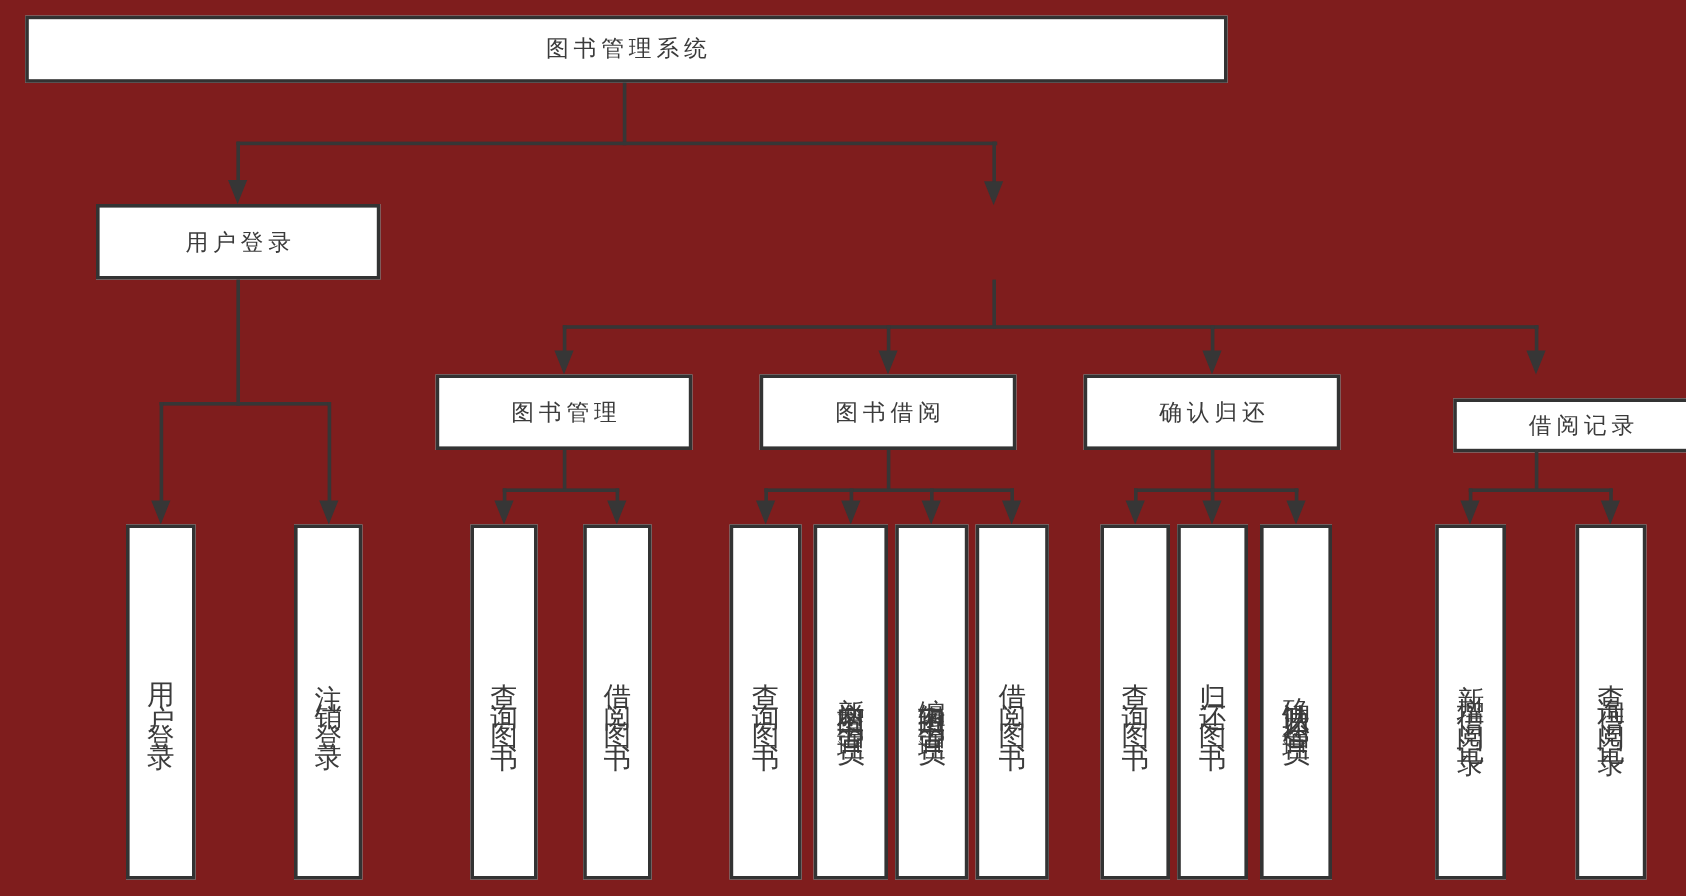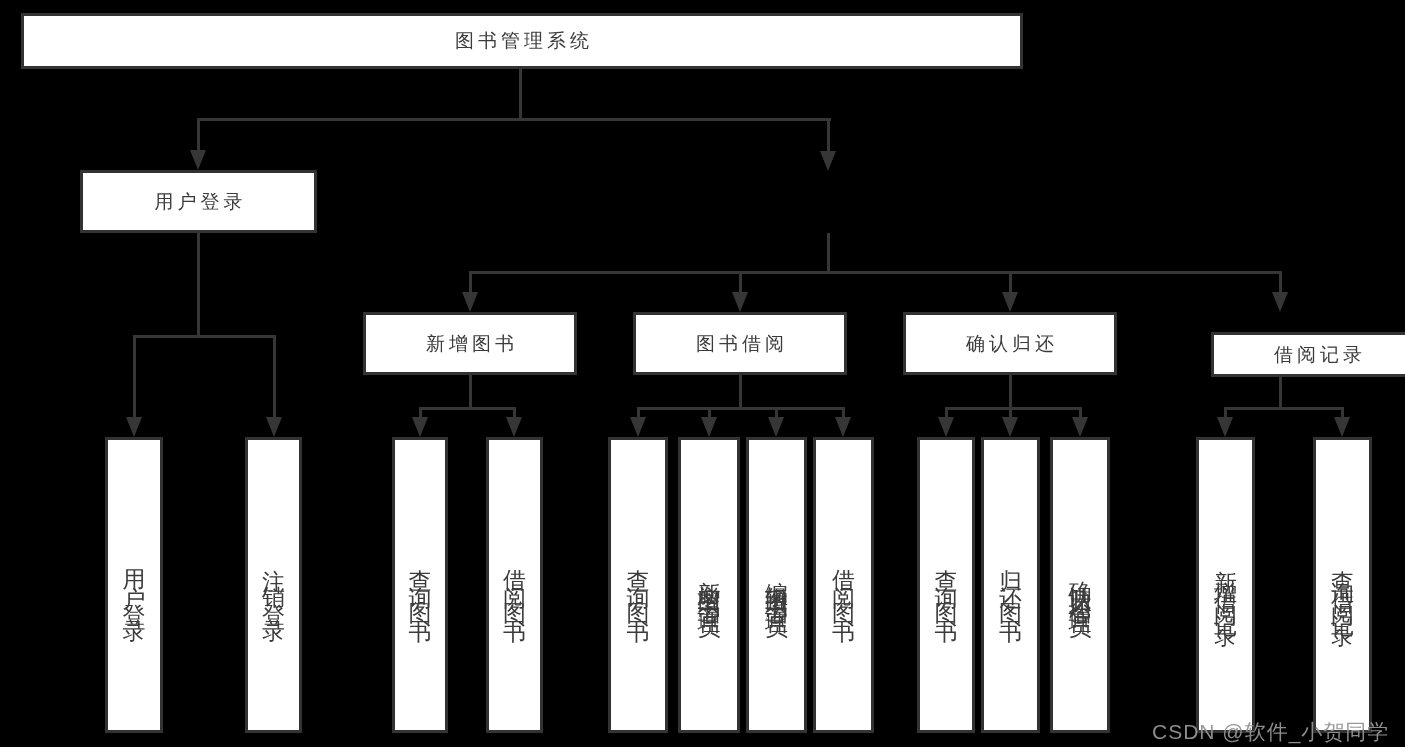--- a/index.html
+++ b/index.html
@@ -5,21 +5,21 @@
   html, body {
     margin: 0;
     padding: 0;
     background: #ffffff;
     font-family: "Liberation Sans", "DejaVu Sans", sans-serif;
   }
   #canvas {
     position: relative;
     width: 1405px;
     height: 747px;
-    background: #000000;
+    background: #7f1d1d;
     overflow: hidden;
   }
   
   .node {
     position: absolute;
     box-sizing: border-box;
     background: #ffffff;
     border: 3px solid #333333;
     color: #3b3b3b;
     display: flex;
@@ -89,21 +89,21 @@
   <div class="hl" style="left:469px;  top:271px; width:813px;"></div>
   <div class="vl" style="left:469px;  top:271px; height:25px;"></div>
   <div class="ar" style="left:462px;  top:292px;"></div>
   <div class="vl" style="left:739px;  top:271px; height:25px;"></div>
   <div class="ar" style="left:732px;  top:292px;"></div>
   <div class="vl" style="left:1009px; top:271px; height:25px;"></div>
   <div class="ar" style="left:1002px; top:292px;"></div>
   <div class="vl" style="left:1279px; top:271px; height:25px;"></div>
   <div class="ar" style="left:1272px; top:292px;"></div>
 
-  <div class="node hnode" style="left:363px;  top:312px; width:214px; height:63px;">新增图书</div>
+  <div class="node hnode" style="left:363px;  top:312px; width:214px; height:63px;">图书管理</div>
   <div class="node hnode" style="left:633px;  top:312px; width:214px; height:63px;">图书借阅</div>
   <div class="node hnode" style="left:903px;  top:312px; width:214px; height:63px;">确认归还</div>
   <div class="node hnode" style="left:1211px; top:312px; width:214px; height:45px;margin-top:20px;">借阅记录</div>
 
   <div class="vl" style="left:197px; top:233px; height:105px;"></div>
   <div class="hl" style="left:133px; top:335px; width:142px;"></div>
   <div class="vl" style="left:133px; top:335px; height:86px;"></div>
   <div class="ar" style="left:126px; top:417px;"></div>
   <div class="vl" style="left:273px; top:335px; height:86px;"></div>
   <div class="ar" style="left:266px; top:417px;"></div>
@@ -153,15 +153,14 @@
   <div class="node vnode sp-sm" style="left:746px; top:437px; width:61px; height:296px;">编辑图书（管理员）</div>
   <div class="node vnode sp-lg" style="left:813px; top:437px; width:61px; height:296px;">借阅图书</div>
 
   <div class="node vnode sp-lg" style="left:917px; top:437px; width:58px; height:296px;">查询图书</div>
   <div class="node vnode sp-lg" style="left:981px; top:437px; width:59px; height:296px;">归还图书</div>
   <div class="node vnode sp-sm" style="left:1050px; top:437px; width:60px; height:296px;">确认归还（管理员）</div>
 
   <div class="node vnode sp-md" style="left:1196px; top:437px; width:59px; height:296px;">新增借阅记录</div>
   <div class="node vnode sp-md" style="left:1313px; top:437px; width:59px; height:296px;">查询借阅记录</div>
 
-  <div class="watermark">CSDN @软件_小贺同学</div>
 
 </div>
 
 </body></html>

